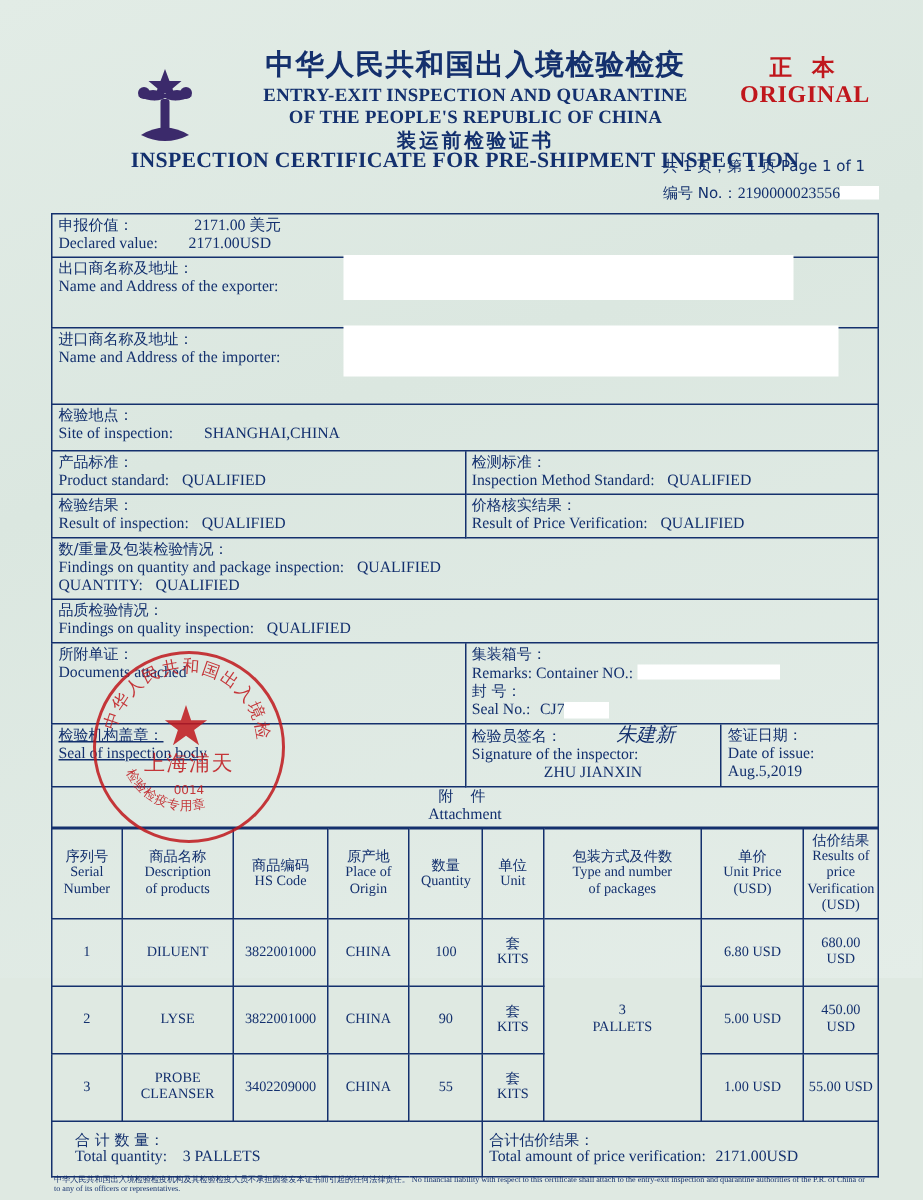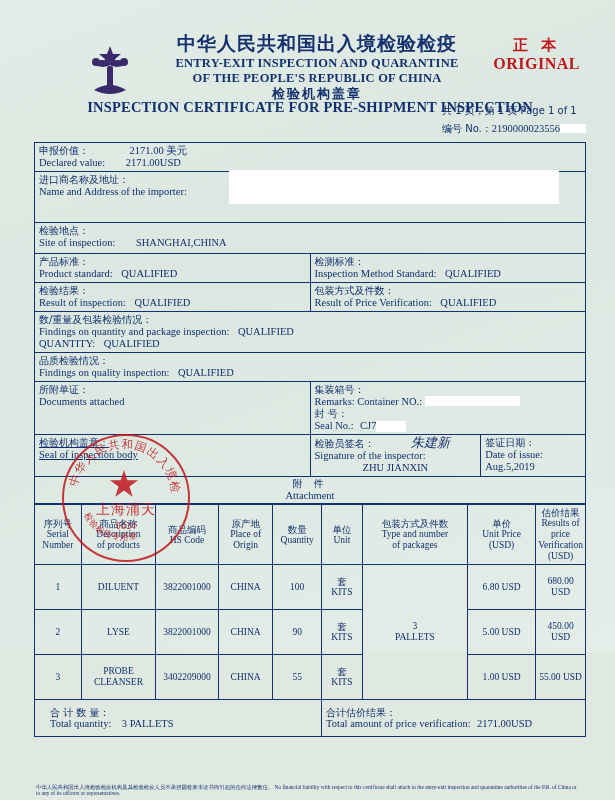--- a/index.html
+++ b/index.html
@@ -150,21 +150,21 @@
         <div class="t-cn">中华人民共和国出入境检验检疫</div>
         <div class="t-en1">ENTRY-EXIT INSPECTION AND QUARANTINE</div>
         <div class="t-en2">OF THE PEOPLE'S REPUBLIC OF CHINA</div>
       </div>
 
       <div class="orig">
         <div class="o-cn">正 本</div>
         <div class="o-en">ORIGINAL</div>
       </div>
 
-      <div class="sub-cn" style="position:absolute;left:118px;top:62px;width:330px;">检验机构盖章</div>
+      <div class="sub-cn" style="position:absolute;left:118px;top:62px;width:330px;">装运前检验证书</div>
       <div class="sub-en" style="position:absolute;left:20px;top:78px;width:512px;">INSPECTION CERTIFICATE FOR PRE-SHIPMENT INSPECTION</div>
 
       <div class="pageinfo">
         <div class="l1">共 1 页，第 1 页 Page 1 of 1</div>
         <div class="l2">
           <span>编号 No.：</span><span class="val">2190000023556</span><span class="redaction"></span>
         </div>
       </div>
     </div>
 
@@ -172,20 +172,29 @@
       <tbody>
           <tr>
         <td colspan="2">
           <div><span class="cn">申报价值：</span>
             <span class="val" style="margin-left:38px;">2171.00 美元</span></div>
           <div><span class="en">Declared value:</span>
             <span class="val" style="margin-left:18px;">2171.00USD</span></div>
         </td>
       </tr>
       <tr>
+        <td colspan="2" style="height:42px;">
+          <div><span class="cn">出口商名称及地址：</span></div>
+          <div><span class="en">Name and Address of the exporter:</span></div>
+          <div style="position:relative;">
+            <span class="blank" style="position:absolute;left:190px;top:-28px;width:300px;height:30px;"></span>
+          </div>
+        </td>
+      </tr>
+      <tr>
         <td colspan="2" style="height:46px;">
           <div><span class="cn">进口商名称及地址：</span></div>
           <div><span class="en">Name and Address of the importer:</span></div>
           <div style="position:relative;">
             <span class="blank" style="position:absolute;left:190px;top:-28px;width:330px;height:34px;"></span>
           </div>
         </td>
       </tr>
       <tr>
         <td colspan="2" style="height:26px;">
@@ -206,21 +215,21 @@
             <span class="val" style="margin-left:6px;">QUALIFIED</span></div>
         </td>
       </tr>
       <tr>
         <td>
           <div><span class="cn">检验结果：</span></div>
           <div><span class="en">Result of inspection:</span>
             <span class="val" style="margin-left:6px;">QUALIFIED</span></div>
         </td>
         <td>
-          <div><span class="cn">包装方式及件数：</span></div>
+          <div><span class="cn">价格核实结果：</span></div>
           <div><span class="en">Result of Price Verification:</span>
             <span class="val" style="margin-left:6px;">QUALIFIED</span></div>
         </td>
       </tr>
       <tr>
         <td colspan="2">
           <div><span class="cn">数/重量及包装检验情况：</span></div>
           <div><span class="en">Findings on quantity and package inspection:</span>
             <span class="val" style="margin-left:6px;">QUALIFIED</span></div>
           <div><span class="en">QUANTITY:</span>

